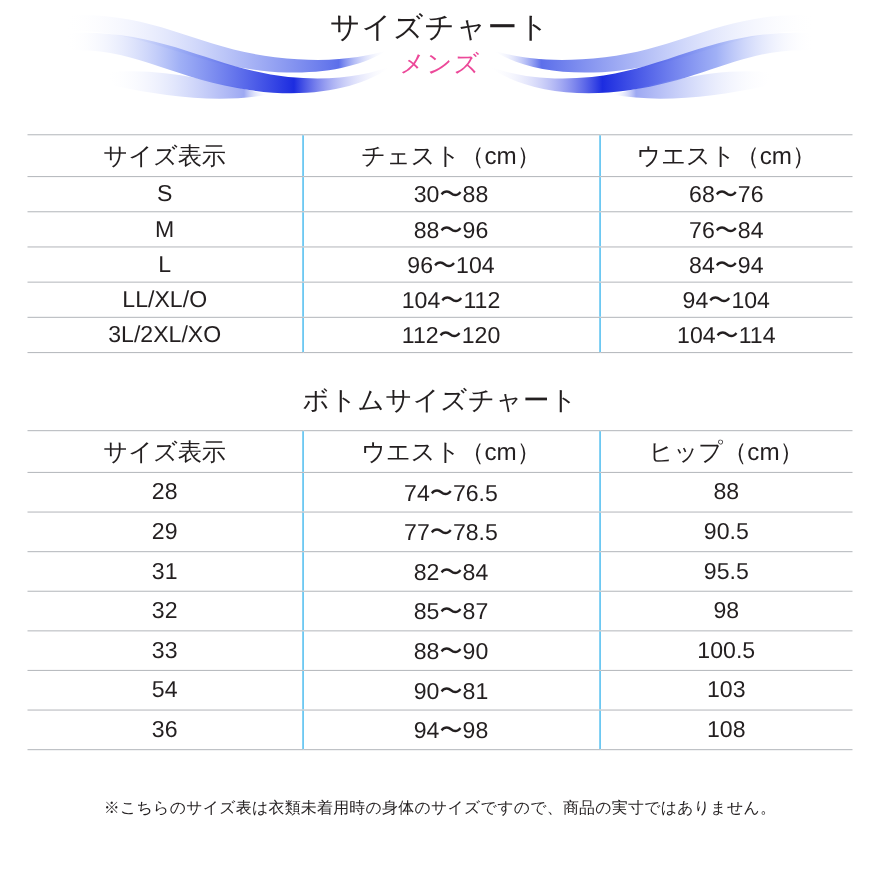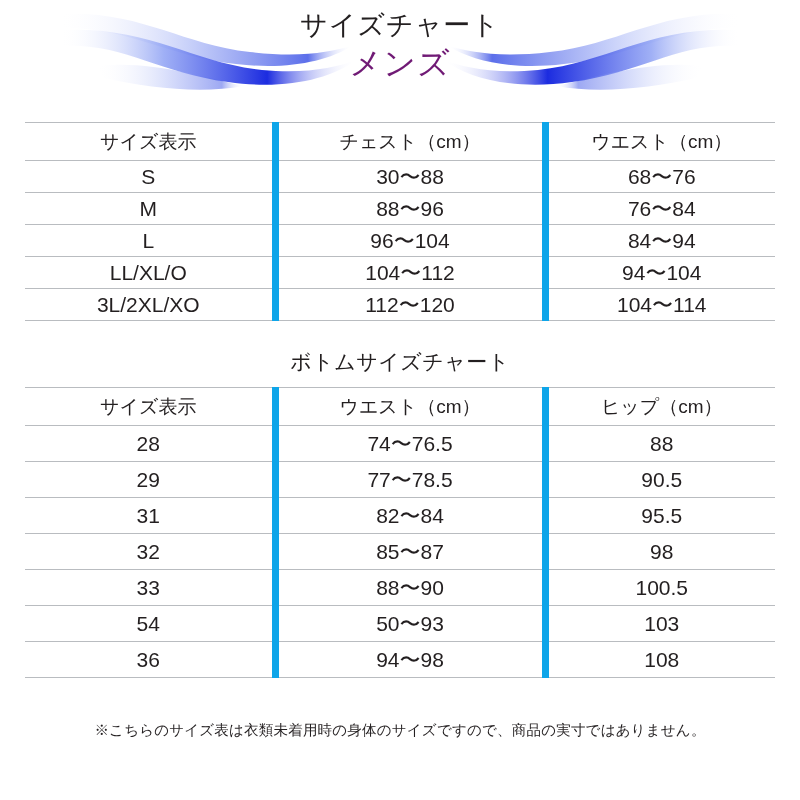--- a/index.html
+++ b/index.html
@@ -41,23 +41,23 @@
     width: 800px;
     text-align: center;
     line-height: 1.28;
   }
   .header-title {
     font-size: 27px;
     letter-spacing: 1px;
     color: #231f20;
   }
   .header-sub {
-    font-size: 32px;
+    font-size: 23px;
     letter-spacing: 1px;
-    color: #701a75;
+    color: #ec4899;
   }
 
   
   .table-wrap {
     width: 750px;
     margin: 0 auto;
   }
   table.size-table {
     width: 750px;
     border-collapse: collapse;
@@ -67,41 +67,41 @@
     border-top: 1px solid #b9bcc0;
     border-bottom: 1px solid #b9bcc0;
     text-align: center;
     font-size: 21px;
     color: #231f20;
     padding: 0;
     height: 31px;
     vertical-align: middle;
   }
   table.size-table tr.head-row td {
-    font-size: 19px;
+    font-size: 22px;
     height: 35px;
   }
   table.size-table td.col-divider {
-    border-left: 7px solid #0ea5e9;
+    border-left: 1px solid #0ea5e9;
   }
 
   
   #top-table { margin-top: 14px; }
   #top-table col.c1 { width: 250px; }
   #top-table col.c2 { width: 270px; }
   #top-table col.c3 { width: 230px; }
   #top-table tr.head-row td { height: 37px; }
   #top-table td { height: 31px; }
 
   
   .section-caption {
     width: 750px;
     margin: 0 auto;
     text-align: center;
-    font-size: 21px;
+    font-size: 24px;
     letter-spacing: 0.5px;
     padding-top: 27px;
     padding-bottom: 11px;
     color: #231f20;
   }
 
   #bottom-table col.c1 { width: 250px; }
   #bottom-table col.c2 { width: 270px; }
   #bottom-table col.c3 { width: 230px; }
   #bottom-table tr.head-row td { height: 37px; }
@@ -242,21 +242,21 @@
           <td class="col-divider">85〜87</td>
           <td class="col-divider">98</td>
         </tr>
         <tr>
           <td>33</td>
           <td class="col-divider">88〜90</td>
           <td class="col-divider">100.5</td>
         </tr>
         <tr>
           <td>54</td>
-          <td class="col-divider">50〜93</td>
+          <td class="col-divider">90〜81</td>
           <td class="col-divider">103</td>
         </tr>
         <tr>
           <td>36</td>
           <td class="col-divider">94〜98</td>
           <td class="col-divider">108</td>
         </tr>
       </tbody>
     </table>
   </div>

